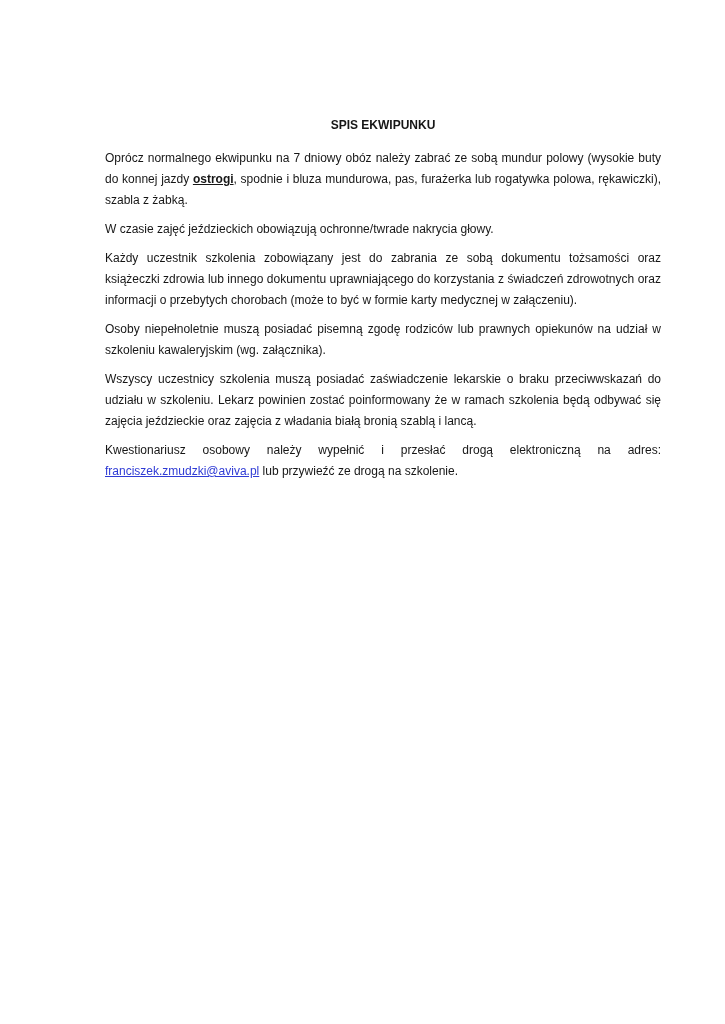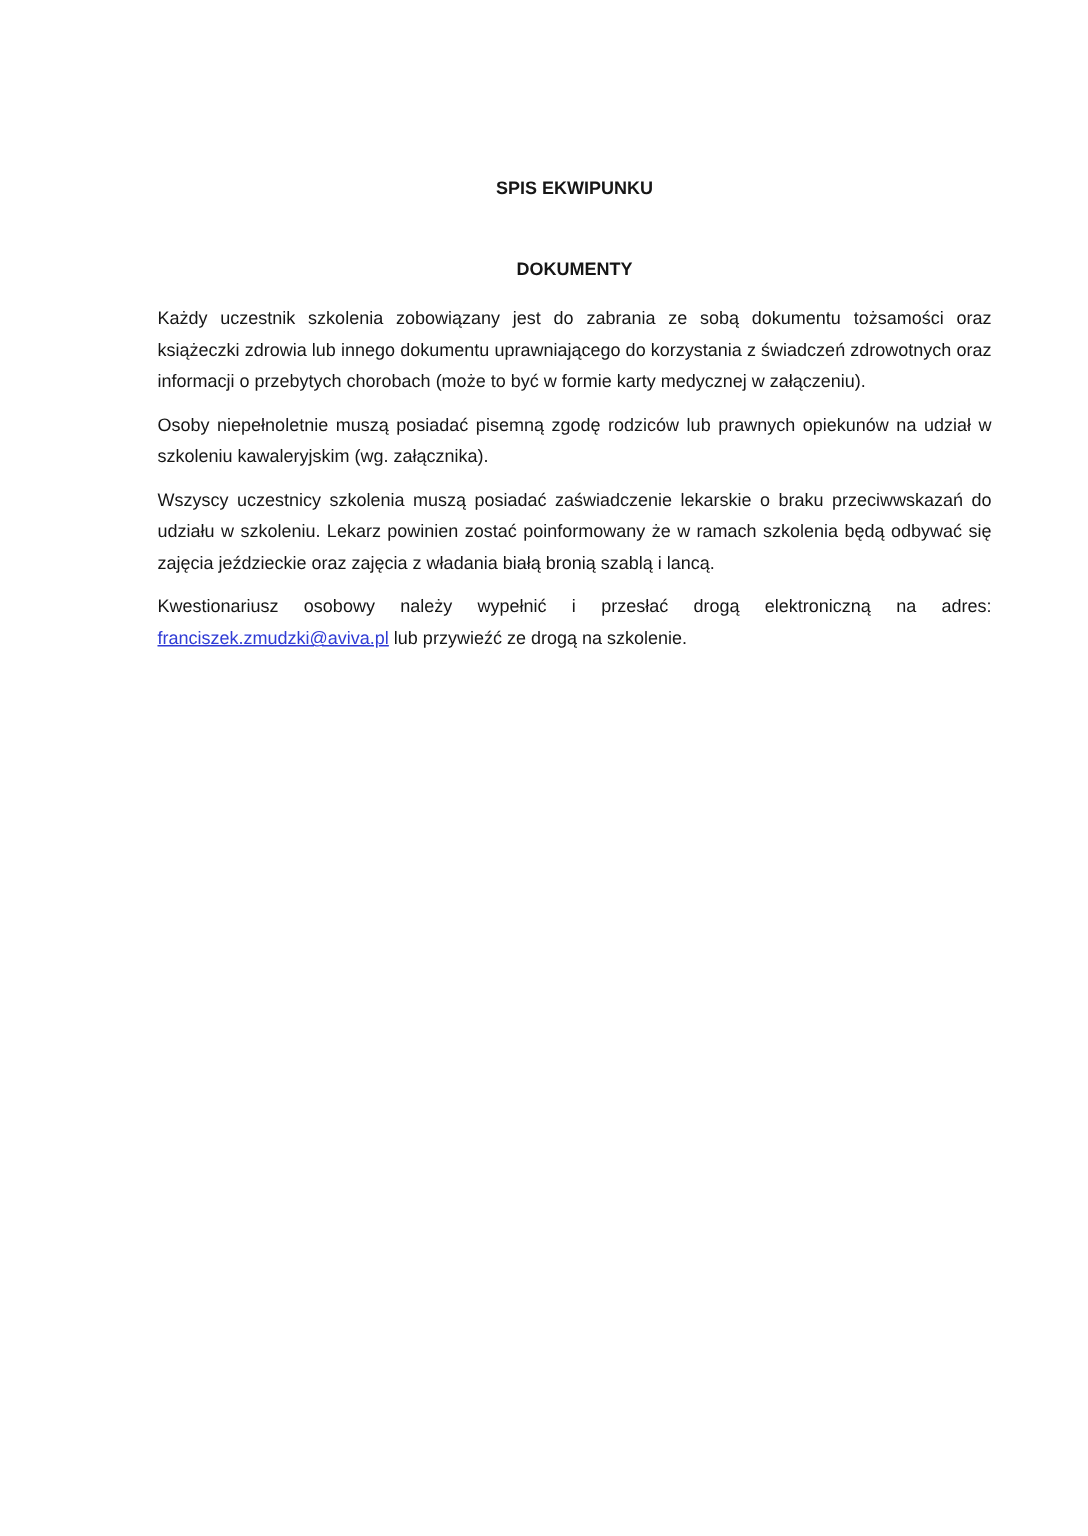--- a/index.html
+++ b/index.html
@@ -49,25 +49,26 @@
     cursor:pointer;
   }
 </style>
 </head>
 <body>
 
 <div class="page">
 
   <div class="heading">SPIS EKWIPUNKU</div>
 
+  <p class="para"><span>Oprócz normalnego ekwipunku na 7 dniowy obóz należy zabrać ze sobą mundur polowy (wysokie buty do konnej jazdy </span><span class="bold-underline">ostrogi</span><span>, spodnie i bluza mundurowa, pas, furażerka lub rogatywka polowa, rękawiczki), szabla z żabką.</span></p>
+
+  <p class="para">W czasie zajęć jeździeckich obowiązują ochronne/twrade nakrycia głowy.</p>
 
 
 
-
-  <div class="heading second">DOKUMENTY</div>
 
   <p class="para">Każdy uczestnik szkolenia zobowiązany jest do zabrania ze sobą dokumentu tożsamości oraz książeczki zdrowia lub innego dokumentu uprawniającego do korzystania z świadczeń zdrowotnych oraz informacji o przebytych chorobach (może to być w formie karty medycznej w załączeniu).</p>
 
   <p class="para"><span>Osoby niepełnoletnie </span><span class="underline">muszą posiadać pisemną zgodę rodziców</span><span> lub prawnych opiekunów na udział w szkoleniu kawaleryjskim (wg. załącznika).</span></p>
 
   <p class="para"><span>Wszyscy uczestnicy szkolenia </span><span class="underline">muszą posiadać zaświadczenie lekarskie</span><span> o braku przeciwwskazań do udziału w szkoleniu. Lekarz powinien zostać poinformowany że w ramach szkolenia  będą odbywać się zajęcia jeździeckie oraz zajęcia z władania białą bronią szablą i lancą.</span></p>
 
 
   <p class="para"><span>Kwestionariusz osobowy należy wypełnić i przesłać drogą elektroniczną na adres: </span><a href="#" class="email-link">franciszek.zmudzki@aviva.pl</a><span> lub przywieźć ze drogą na szkolenie.</span></p>
 

